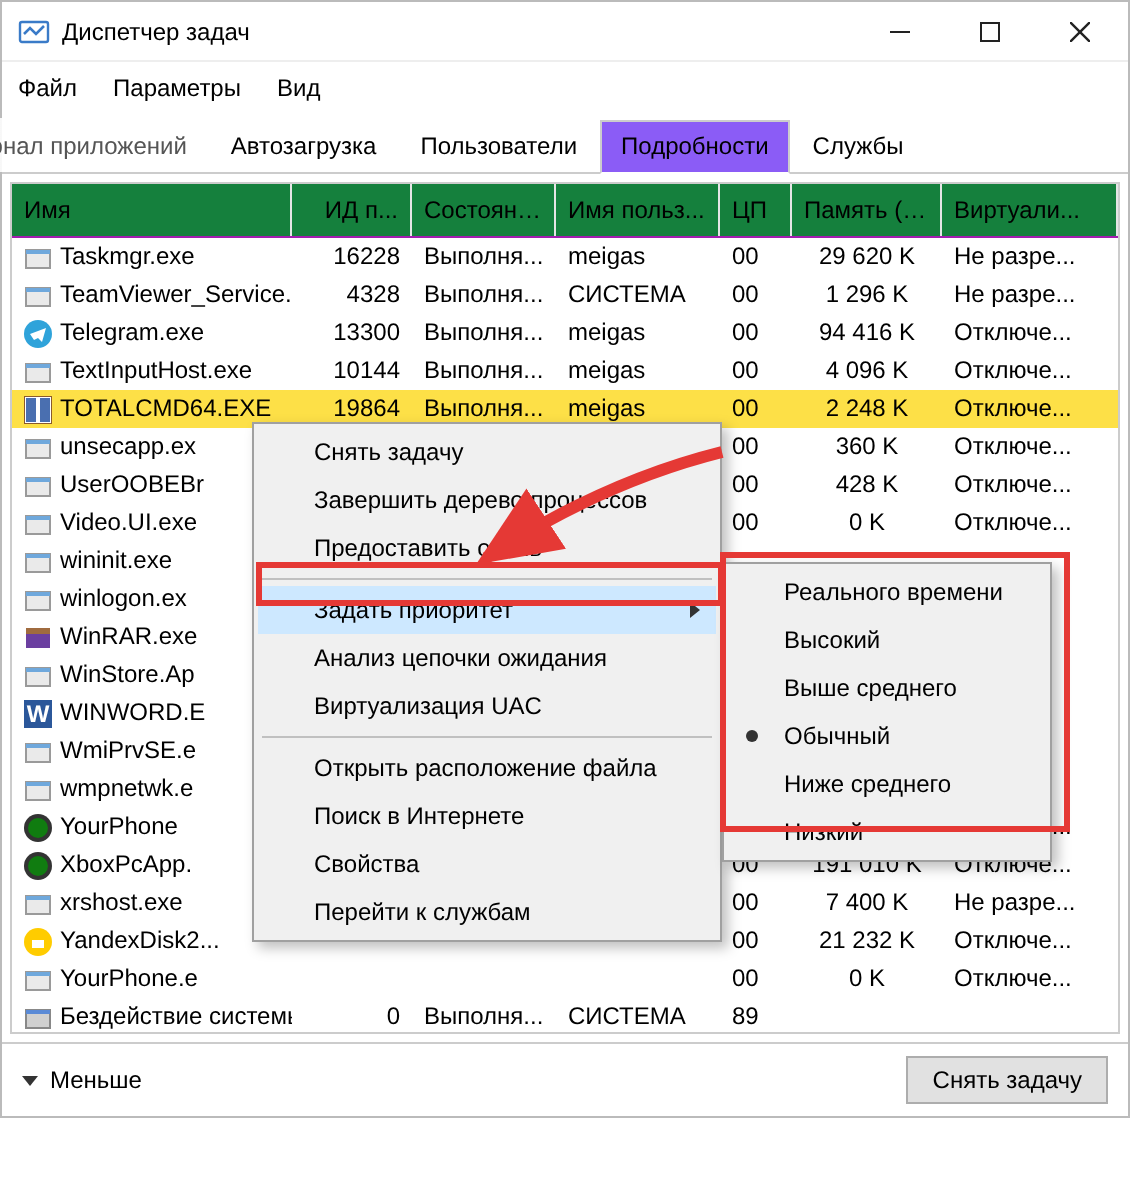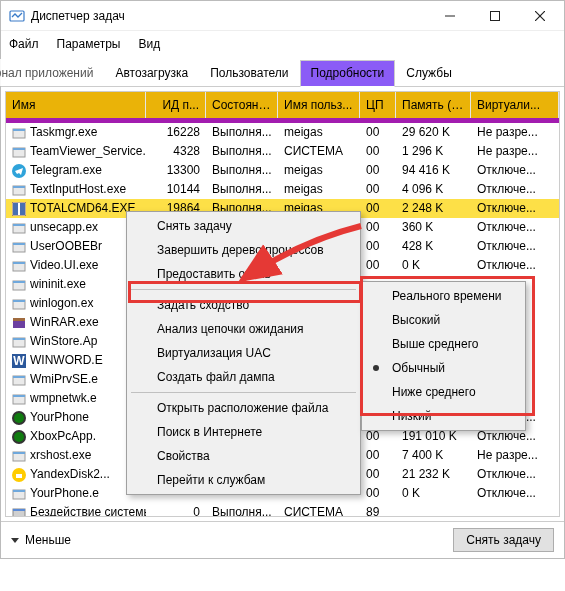--- a/index.html
+++ b/index.html
@@ -11,30 +11,30 @@
   .titlebar .ctl { width: 45px; height: 28px; display: flex; align-items: center; justify-content: center; color: #222; }
   .menubar { display: flex; gap: 2px; padding: 2px 0; }
   .menubar .mi { padding: 4px 8px; }
   .tabs { display: flex; border-bottom: 1px solid #ccc; padding: 0 6px; margin-top: 2px; position: relative; }
   .tabs::before { content:""; position:absolute; left:-40px; top:0; bottom:0; width:44px; background:linear-gradient(to right, rgba(255,255,255,0), #fff); pointer-events:none; }
   .tabs .tab { padding: 5px 10px 6px; border: 1px solid transparent; border-bottom: none; position: relative; top: 1px; white-space: nowrap; }
   .tabs .tab.active { border-color: #ccc; background: #8b5cf6; border-bottom: 1px solid #fff; }
   .tabs .partial { margin-left:-40px; color:#555;}
   .grid { flex: 1; overflow: hidden; border: 1px solid #ccc; margin: 4px; display: flex; flex-direction: column; }
   .ghead, .row { display: flex; }
-  .ghead { border-bottom: 5px solid #a21caf; background: #eab308; }
+  .ghead { border-bottom: 1px solid #a21caf; background: #15803d; }
   .ghead .cell { padding: 6px 6px; border-right: 1px solid #e5e5e5; overflow: hidden; white-space: nowrap; text-overflow: ellipsis; }
   .row .cell { padding: 2px 6px; overflow: hidden; white-space: nowrap; text-overflow: ellipsis; height: 19px; line-height: 15px; }
   .row.selected { background: #fde047; }
   .c0 { width: 140px; display: flex; align-items: center; gap: 4px; }
   .c1 { width: 60px; text-align: right; }
   .c2 { width: 72px; }
   .c3 { width: 82px; }
   .c4 { width: 36px; }
-  .c5 { width: 75px; text-align: left; }
+  .c5 { width: 75px; text-align: center; }
   .c6 { flex: 1; min-width: 60px; }
   .ico { width: 14px; height: 14px; flex: 0 0 14px; }
   .footer { border-top: 1px solid #ccc; padding: 6px 10px; display: flex; align-items: center; justify-content: space-between; }
   .btn { border: 1px solid #adadad; background: #e1e1e1; padding: 4px 12px; }
   .caret { display:inline-block; width:0; height:0; border-left:4px solid transparent; border-right:4px solid transparent; border-bottom:5px solid #333; margin-right:6px; transform: rotate(180deg);}
   .ctxmenu { position: absolute; background: #f0f0f0; border: 1px solid #a0a0a0; box-shadow: 3px 3px 6px rgba(0,0,0,0.25); padding: 2px; z-index: 50; }
   .ctxmenu .mitem { padding: 5px 30px 5px 28px; white-space: nowrap; position: relative; }
   .ctxmenu .mitem.highlight { background: #cde8ff; }
   .ctxmenu .sep { height: 1px; background: #c0c0c0; margin: 3px 2px; }
   .ctxmenu .mitem .arrow { position: absolute; right: 8px; top: 50%; transform: translateY(-50%); width:0; height:0; border-top:4px solid transparent; border-bottom:4px solid transparent; border-left:5px solid #333; }
@@ -491,24 +491,23 @@
     <div>ПОМОЩЬ</div>
     <div>ГИКА</div>
     <div style="font-size:11px;">GEEK-HELP.RU</div>
   </div>
 
   <div class="ctxmenu" id="ctx" style="left:125px; top:210px; width:235px;">
       <div class="mitem">Снять задачу</div>
       <div class="mitem">Завершить дерево процессов</div>
       <div class="mitem">Предоставить отзыв</div>
       <div class="sep"></div>
-      <div class="mitem">Задать сходство</div>
+      <div class="mitem highlight">Задать приоритет<span class="arrow"></span></div>
       <div class="mitem">Анализ цепочки ожидания</div>
       <div class="mitem">Виртуализация UAC</div>
-      <div class="mitem">Создать файл дампа</div>
       <div class="sep"></div>
       <div class="mitem">Открыть расположение файла</div>
       <div class="mitem">Поиск в Интернете</div>
       <div class="mitem">Свойства</div>
       <div class="mitem">Перейти к службам</div>
     </div>
 
   <div class="ctxmenu submenu" id="sub" style="left:360px; top:280px; width:165px;">
       <div class="mitem">Реального времени</div>
       <div class="mitem">Высокий</div>

